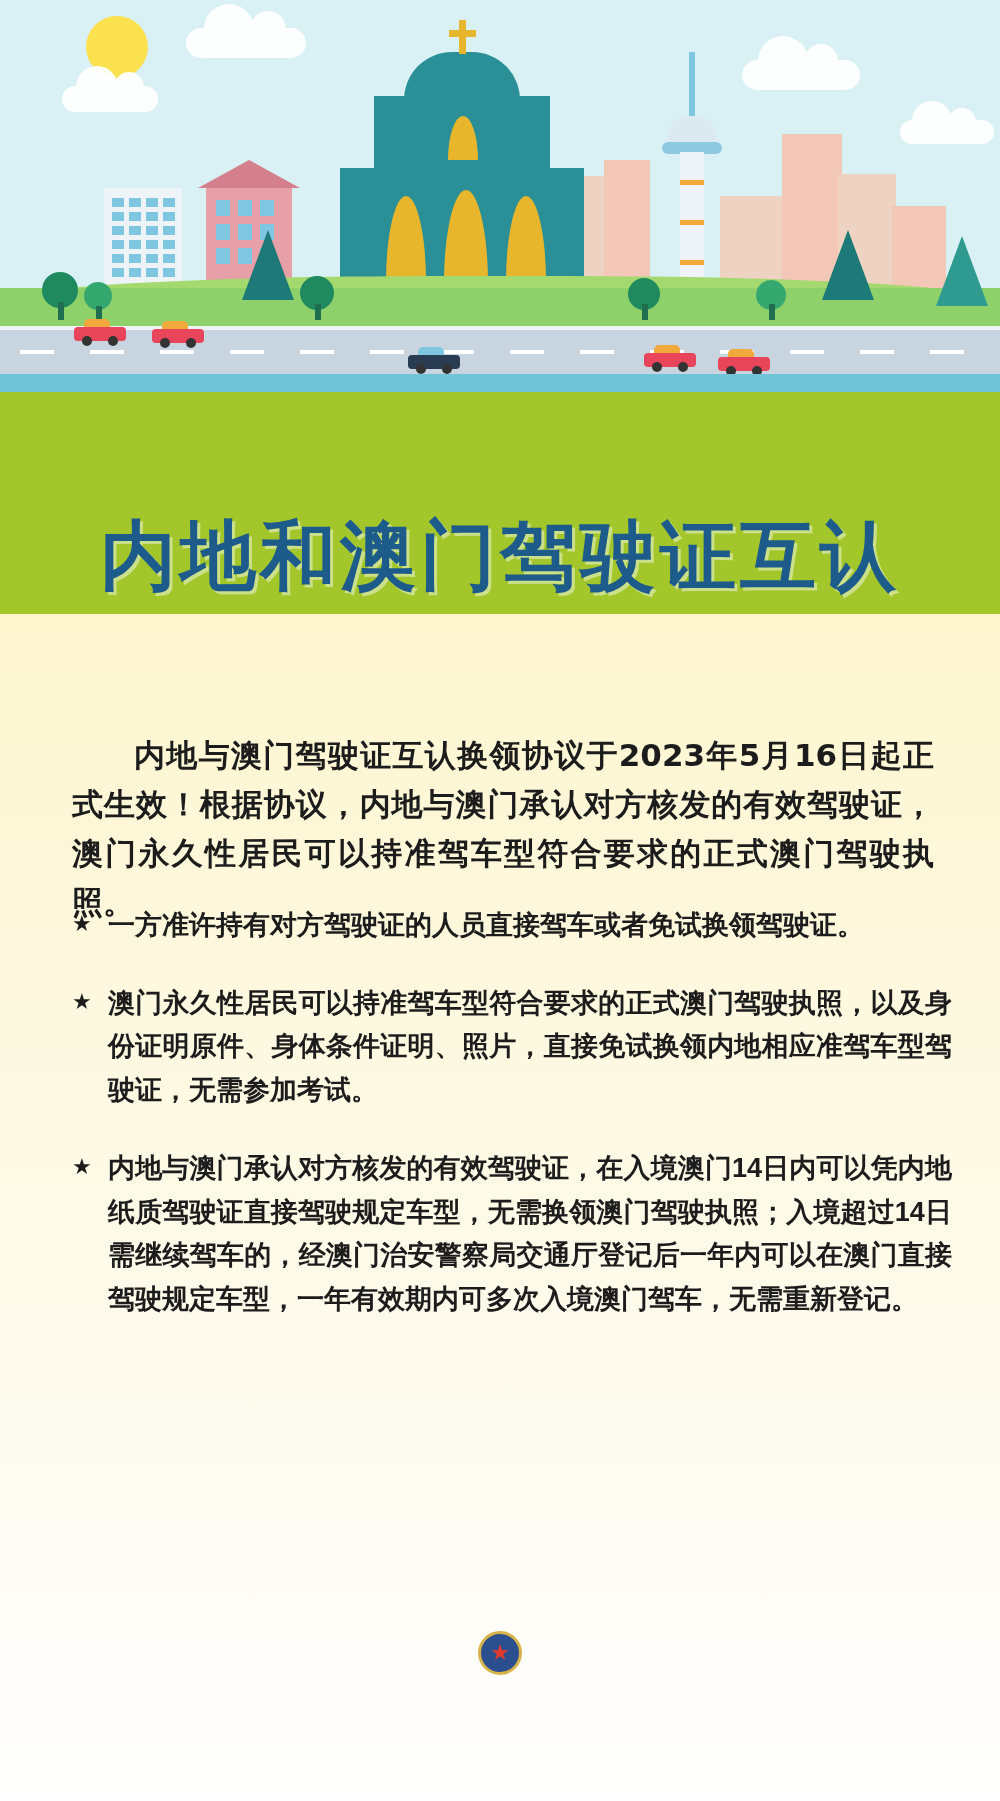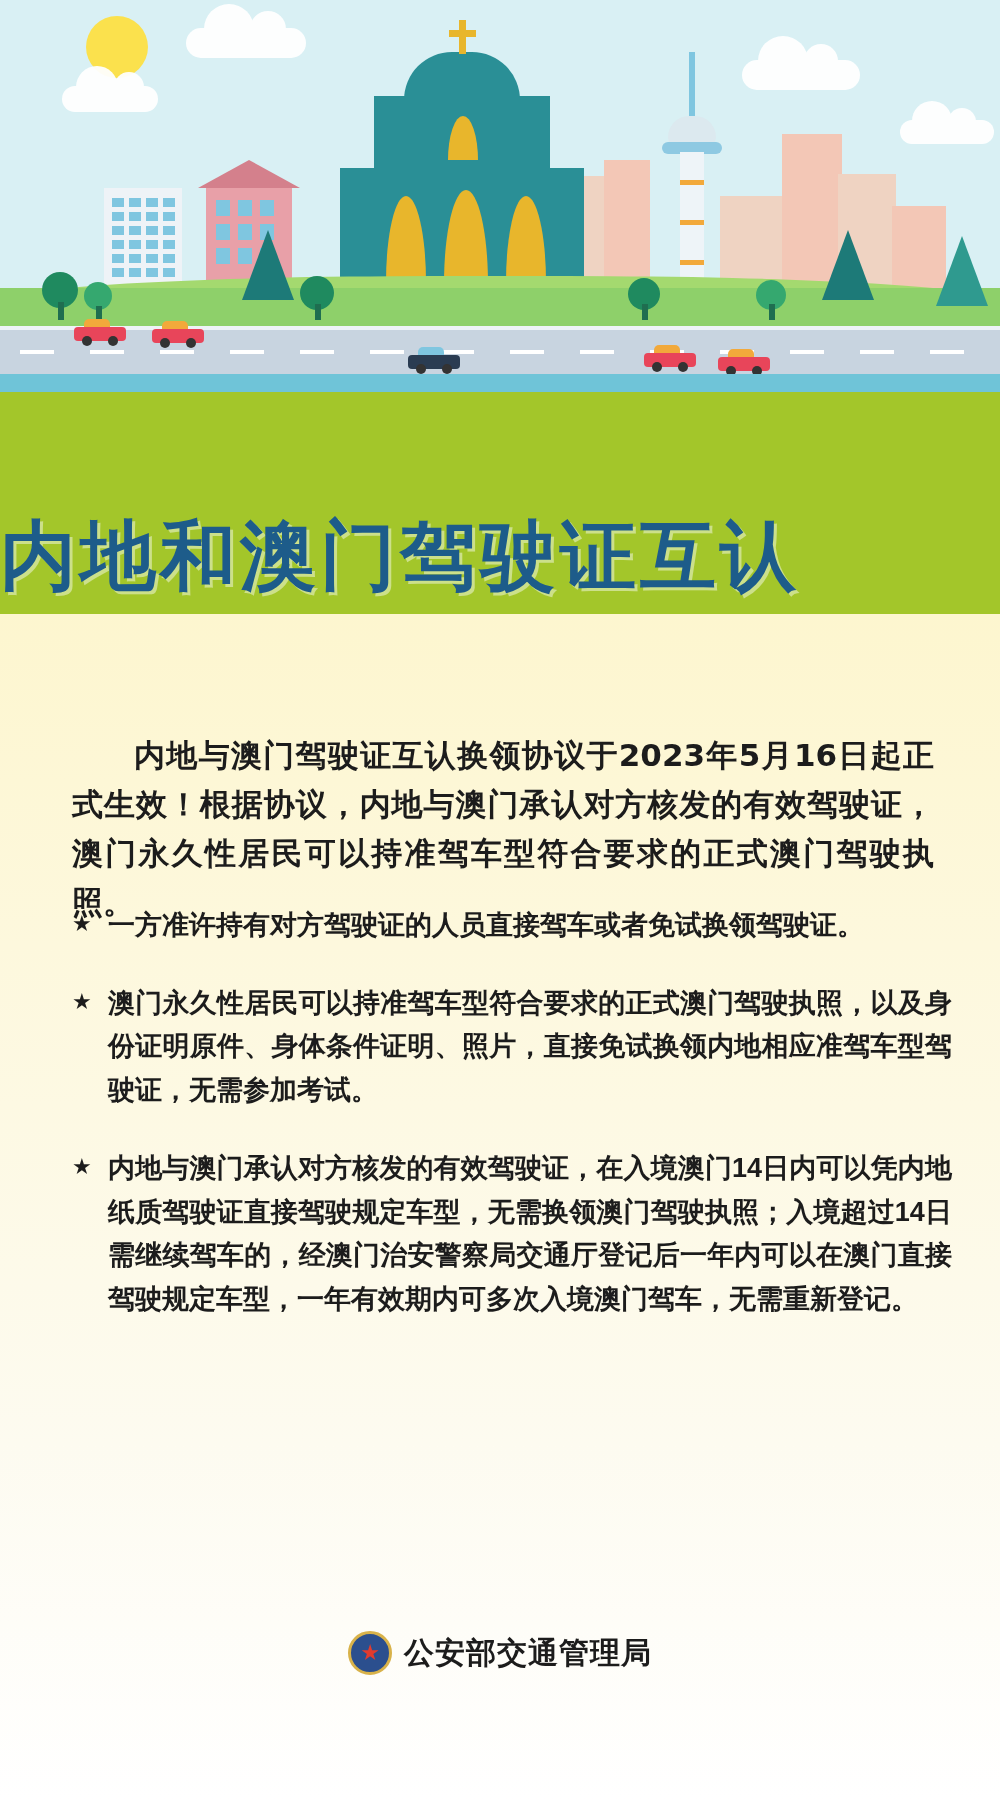--- a/index.html
+++ b/index.html
@@ -155,20 +155,21 @@
   .car .wheel{ position:absolute; bottom:0; width:10px; height:10px; border-radius:50%; background:#333; }
   .car .w1{ left:8px; } .car .w2{ right:8px; }
 
   
   .band {
     position: absolute; left: 0; top: 392px; width: 1000px; height: 222px;
     background: #a3c62a;
   }
   .title {
     position: absolute; left: 0; top: 455px; width: 1000px;
+    text-align: center;
     font-family: "DejaVu Serif", "Liberation Serif", serif;
     font-weight: bold;
     font-size: 76px;
     letter-spacing: 4px;
     color: #1d5c8a;
     text-shadow: 3px 3px 0 rgba(255,255,255,.45);
   }
 
   
   .content {
@@ -417,17 +418,16 @@
         <span class="btext">内地与澳门承认对方核发的有效驾驶证，在入境澳门14日内可以凭内地纸质驾驶证直接驾驶规定车型，无需换领澳门驾驶执照；入境超过14日需继续驾车的，经澳门治安警察局交通厅登记后一年内可以在澳门直接驾驶规定车型，一年有效期内可多次入境澳门驾车，无需重新登记。</span>
       </div>
 
     </div>
 
     <div class="footer">
       <span class="badge">
         <span class="ring"></span>
         <span class="star-in">★</span>
       </span>
-      <span class="footer-text">公安部交通管理局</span>
     </div>
 
   </div>
 </div>
 
 </body></html>

